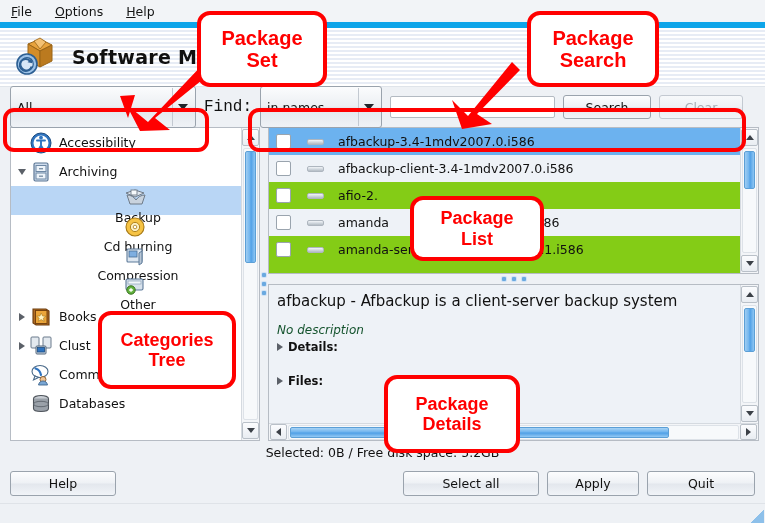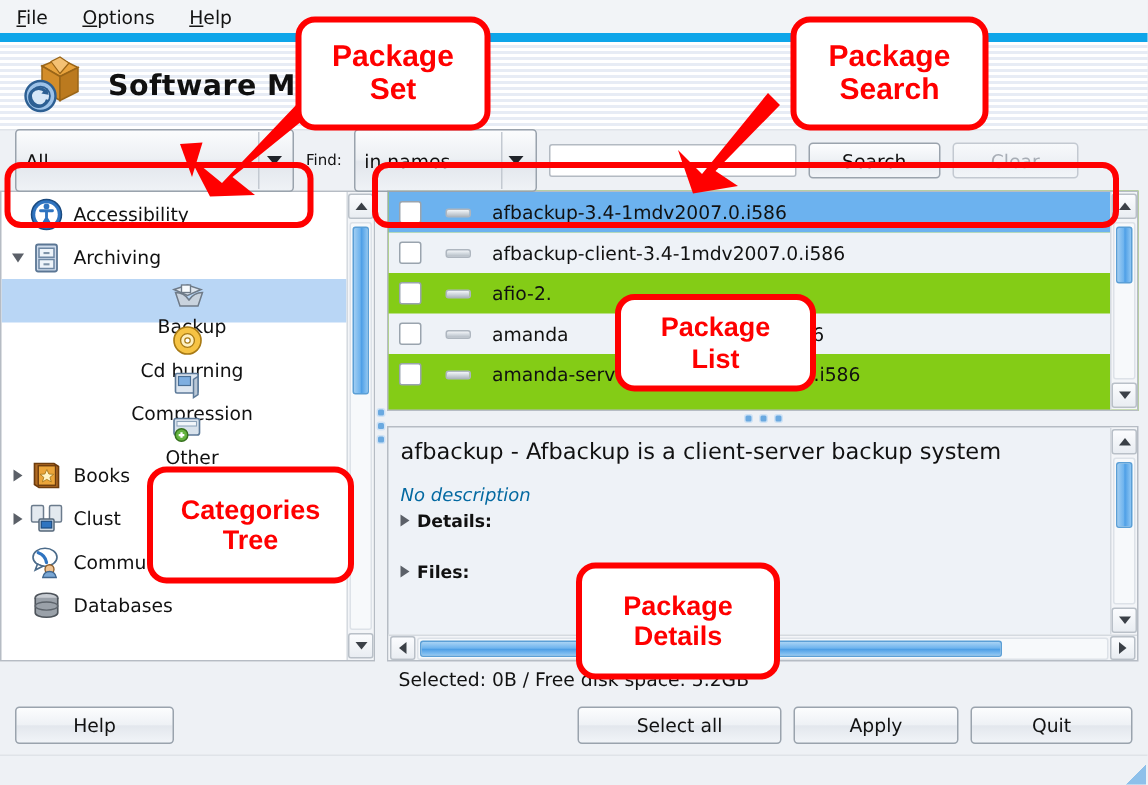--- a/index.html
+++ b/index.html
@@ -32,33 +32,33 @@
   .combo{height:42px;border:1px solid #9aa3ad;border-radius:3px;
     background:linear-gradient(to bottom,#fbfcfd 0%,#eceff3 48%,#e2e6ec 52%,#eff2f6 100%);
     display:flex;align-items:center;position:relative;padding:0 6px;box-sizing:border-box;
     font-size:12.5px;color:#111;}
   .combo .arrowbox{position:absolute;right:3px;top:1px;bottom:1px;width:19px;
     border-left:1px solid #c3c9d1;display:flex;align-items:center;justify-content:center;}
   .arrow-dn{width:0;height:0;border-left:5px solid transparent;border-right:5px solid transparent;
     border-top:6px solid #20242a;}
   #pkgset-combo{width:186px;}
   #find-combo{width:122px;}
-  .findlbl{font-size:10px;color:#111;}
+  .findlbl{font-size:16px;color:#111;font-family:Liberation Mono, monospace;}
   .searchfield{flex:0 0 auto;width:165px;height:22px;background:#fff;border:1px solid #b3bac2;
     border-radius:2px;box-sizing:border-box;padding:2px 5px;font-size:12.5px;color:#111;outline:none;}
   .btn{height:24px;border:1px solid #9aa3ad;border-radius:3px;box-sizing:border-box;
     background:linear-gradient(to bottom,#fcfdfe 0%,#eef1f5 48%,#e3e7ed 52%,#f1f4f8 100%);
     font-family:inherit;font-size:12.5px;color:#111;display:flex;align-items:center;justify-content:center;}
   #search-btn{width:88px;}
   #clear-btn{width:84px;color:#a7adb5;
     background:linear-gradient(to bottom,#f7f9fb 0%,#eef1f5 50%,#eaedf2 52%,#f2f5f8 100%);
     border-color:#c3c9d1;}
 
   
-  .panes{flex:1 1 auto;display:flex;padding:0 6px 0 0;gap:0;min-height:0;}
+  .panes{flex:1 1 auto;display:flex;padding:0 6px 0 10px;gap:0;min-height:0;}
 
   .tree-wrap{width:250px;flex:0 0 auto;border:1px solid #b6bcc4;background:#fff;
              display:flex;min-height:0;box-sizing:border-box;}
   .tree{flex:1 1 auto;overflow:hidden;position:relative;}
   .trow{height:29px;display:flex;align-items:center;padding-left:4px;font-size:12.5px;color:#111;white-space:nowrap;}
   .trow.sel{background:#b9d6f5;}
   .trow.ind1{padding-left:24px;flex-direction:column;}
   .expander{width:14px;flex:0 0 auto;display:flex;align-items:center;justify-content:center;}
   .tri-r{width:0;height:0;border-top:4px solid transparent;border-bottom:4px solid transparent;border-left:6px solid #5b6068;}
   .tri-d{width:0;height:0;border-left:4px solid transparent;border-right:4px solid transparent;border-top:6px solid #5b6068;}
@@ -92,42 +92,42 @@
   .dashicon{width:17px;height:6px;flex:0 0 auto;margin-right:14px;border-radius:2px;
     background:linear-gradient(to bottom,#f2f5f8 0%,#cfd6dd 55%,#b4bcc4 100%);border:1px solid #aeb6bf;box-sizing:border-box;}
 
   .splith{height:10px;flex:0 0 auto;display:flex;align-items:center;justify-content:center;background:#eef1f5;}
 
   .det-wrap{flex:1 1 auto;border:1px solid #b6bcc4;background:#eef2f7;display:flex;flex-direction:column;
             min-height:0;box-sizing:border-box;}
   .det-top{flex:1 1 auto;display:flex;min-height:0;}
   .det-body{flex:1 1 auto;padding:6px 8px 0 8px;overflow:hidden;}
   .det-title{font-size:15px;color:#111;line-height:20px;}
-  .det-nodesc{font-style:italic;font-size:12px;color:#0369a1;margin-top:12px;}
+  .det-nodesc{font-style:italic;font-size:12px;color:#14532d;margin-top:12px;}
   .det-line{display:flex;align-items:center;gap:5px;font-size:11.5px;font-weight:bold;color:#111;margin-top:3px;}
   .det-line.gap{margin-top:20px;}
   .hsb{height:16px;flex:0 0 auto;display:flex;align-items:center;background:#f3f5f8;border-top:1px solid #d5dae0;}
   .hsb-btn{width:15px;height:14px;margin:0 1px;border:1px solid #b9c0c8;border-radius:2px;
     background:linear-gradient(to bottom,#fbfcfe,#e9edf2);display:flex;align-items:center;justify-content:center;flex:0 0 auto;}
   .sb-lf{width:0;height:0;border-top:4px solid transparent;border-bottom:4px solid transparent;border-right:5px solid #3b4047;}
   .sb-rt{width:0;height:0;border-top:4px solid transparent;border-bottom:4px solid transparent;border-left:5px solid #3b4047;}
   .hsb-track{flex:1 1 auto;height:13px;background:#f7f9fb;border:1px solid #dde2e8;border-radius:2px;position:relative;}
   .hsb-thumb{position:absolute;top:1px;bottom:1px;left:1px;width:84%;border-radius:2px;
     background:linear-gradient(to bottom,#a8d3f5,#6fb4ee 45%,#4e9fe6 55%,#93c9f4);border:1px solid #5b9fd6;}
 
   
   .status{height:22px;flex:0 0 auto;display:flex;align-items:center;justify-content:center;
           font-size:12.5px;color:#111;}
   .footer{height:40px;flex:0 0 auto;display:flex;align-items:center;padding:0 10px;}
   .fbtn{height:25px;border:1px solid #9aa3ad;border-radius:3px;box-sizing:border-box;
     background:linear-gradient(to bottom,#fcfdfe 0%,#eef1f5 48%,#e3e7ed 52%,#f1f4f8 100%);
     font-size:12.5px;color:#111;display:flex;align-items:center;justify-content:center;}
   #help-btn{width:106px;}
   #selectall-btn{width:136px;}
-  #apply-btn{width:110px;}
+  #apply-btn{width:92px;}
   #quit-btn{width:108px;}
   .spacer{flex:1 1 auto;}
   .gapx{width:8px;flex:0 0 auto;}
   .statusbar{height:19px;flex:0 0 auto;border-top:1px solid #dfe3e8;background:#eef1f5;position:relative;}
   .grip-corner{position:absolute;right:1px;bottom:0;width:22px;height:18px;overflow:hidden;}
   .grip-corner::after{content:"";position:absolute;right:-6px;bottom:-8px;width:26px;height:26px;
     background:linear-gradient(135deg,transparent 48%,#8dc0ea 48%);transform:rotate(0deg);}
 
   
   .anno{position:absolute;left:0;top:0;width:765px;height:523px;pointer-events:none;}

